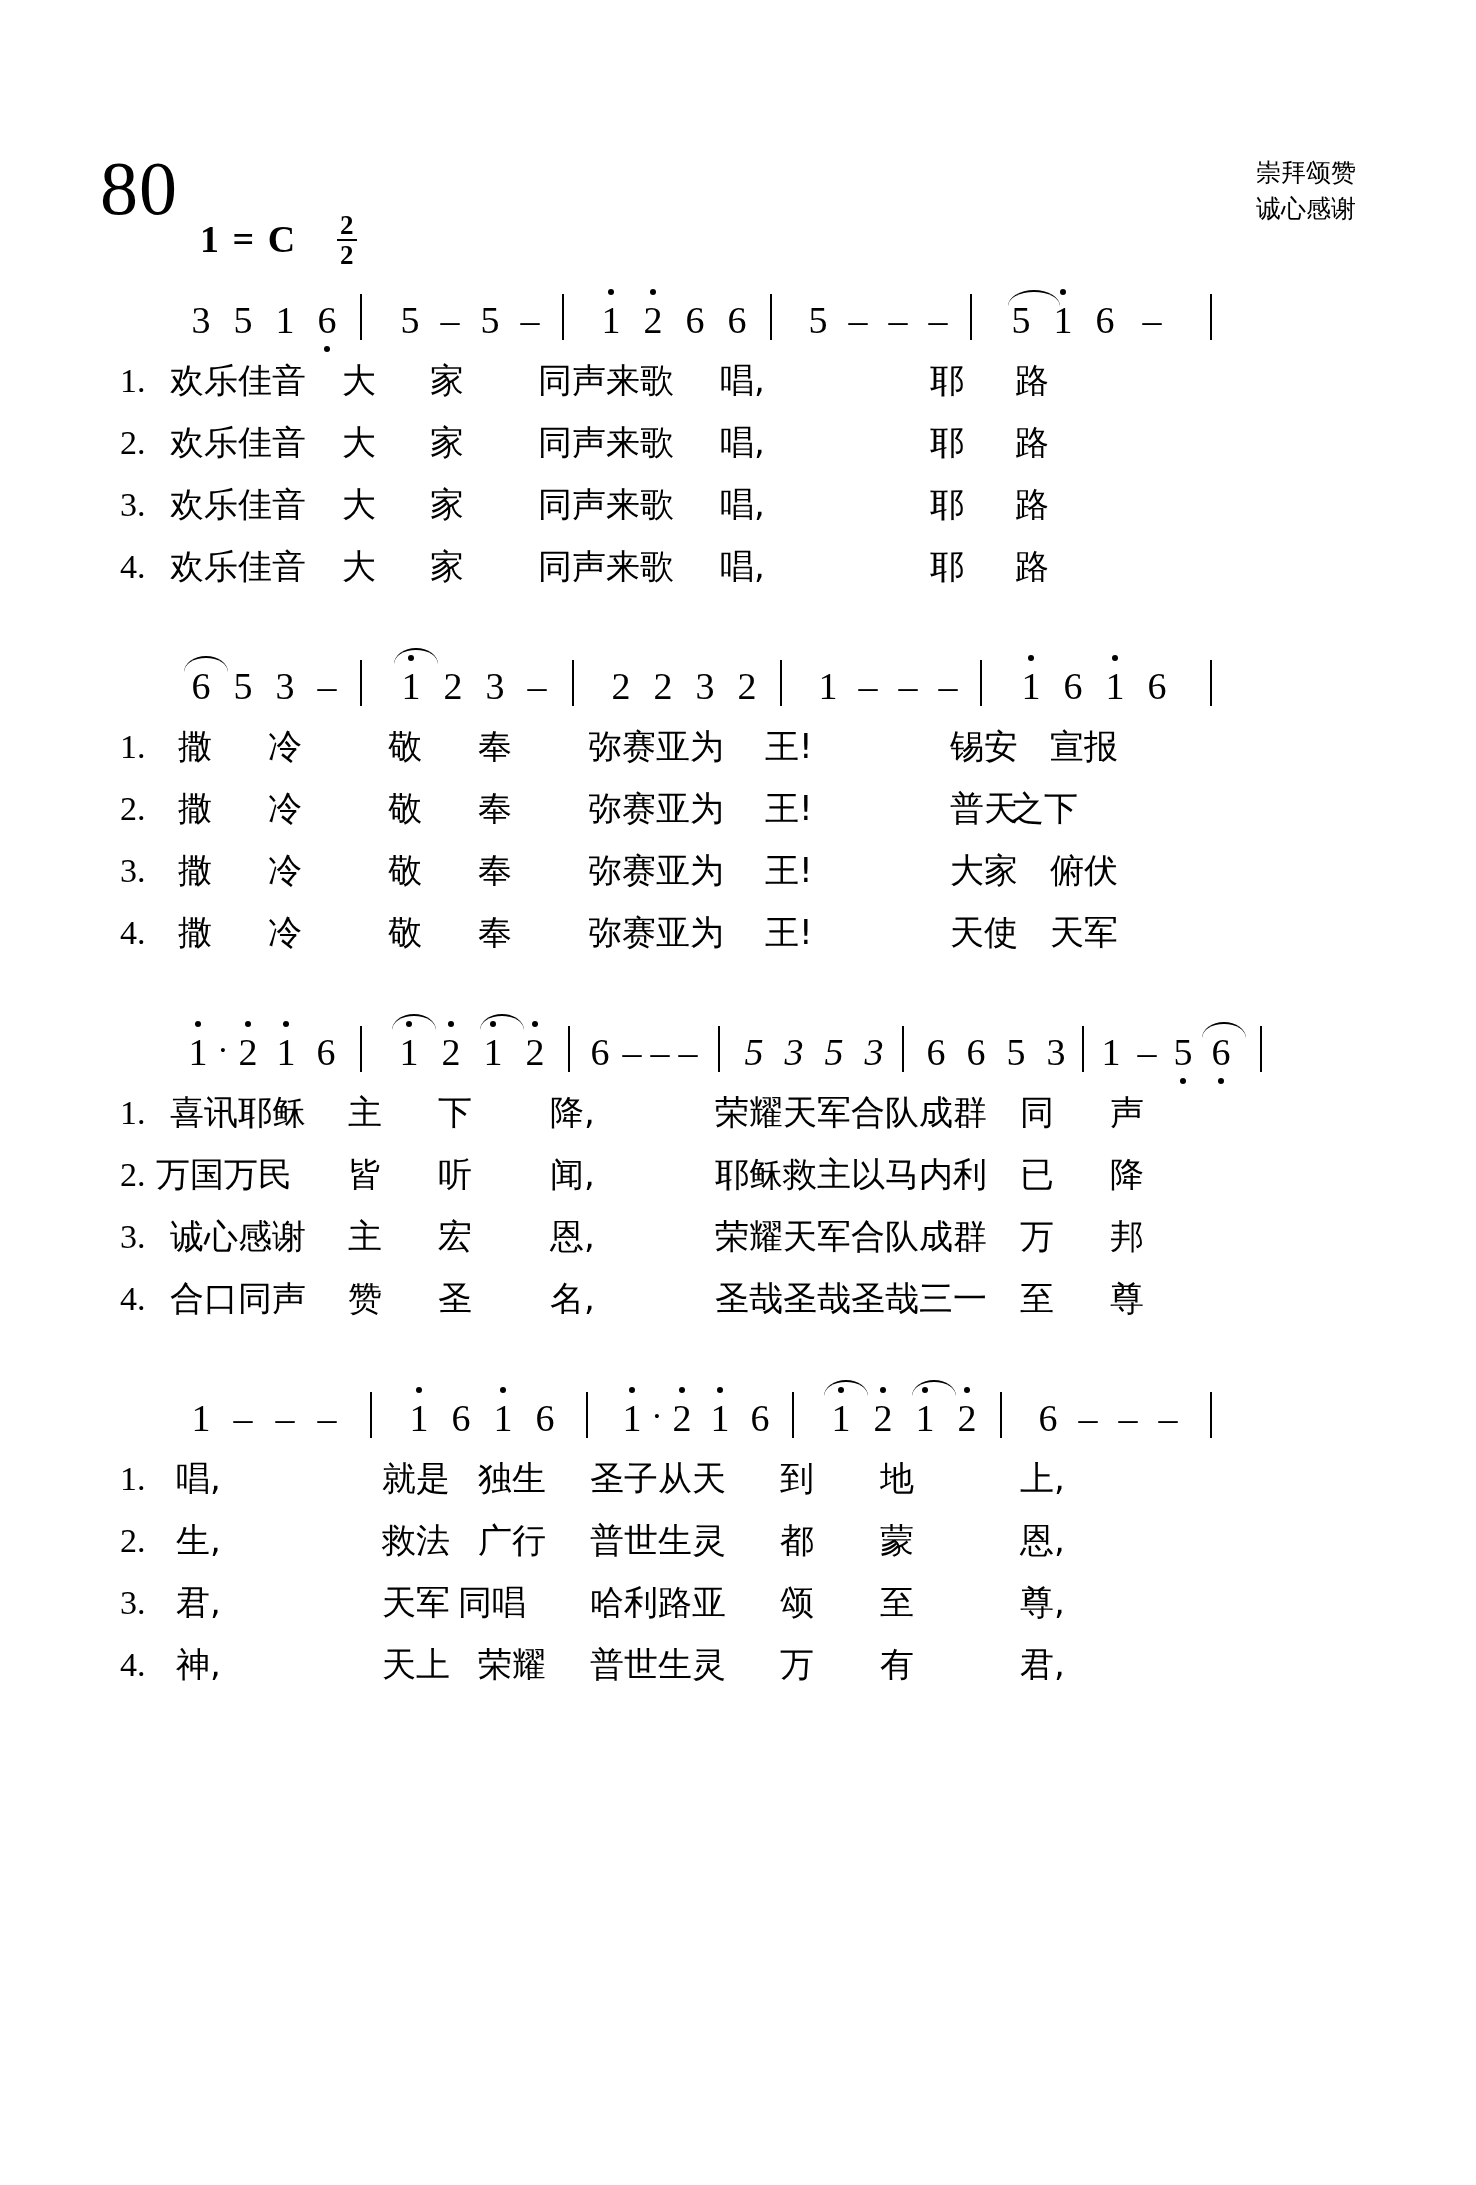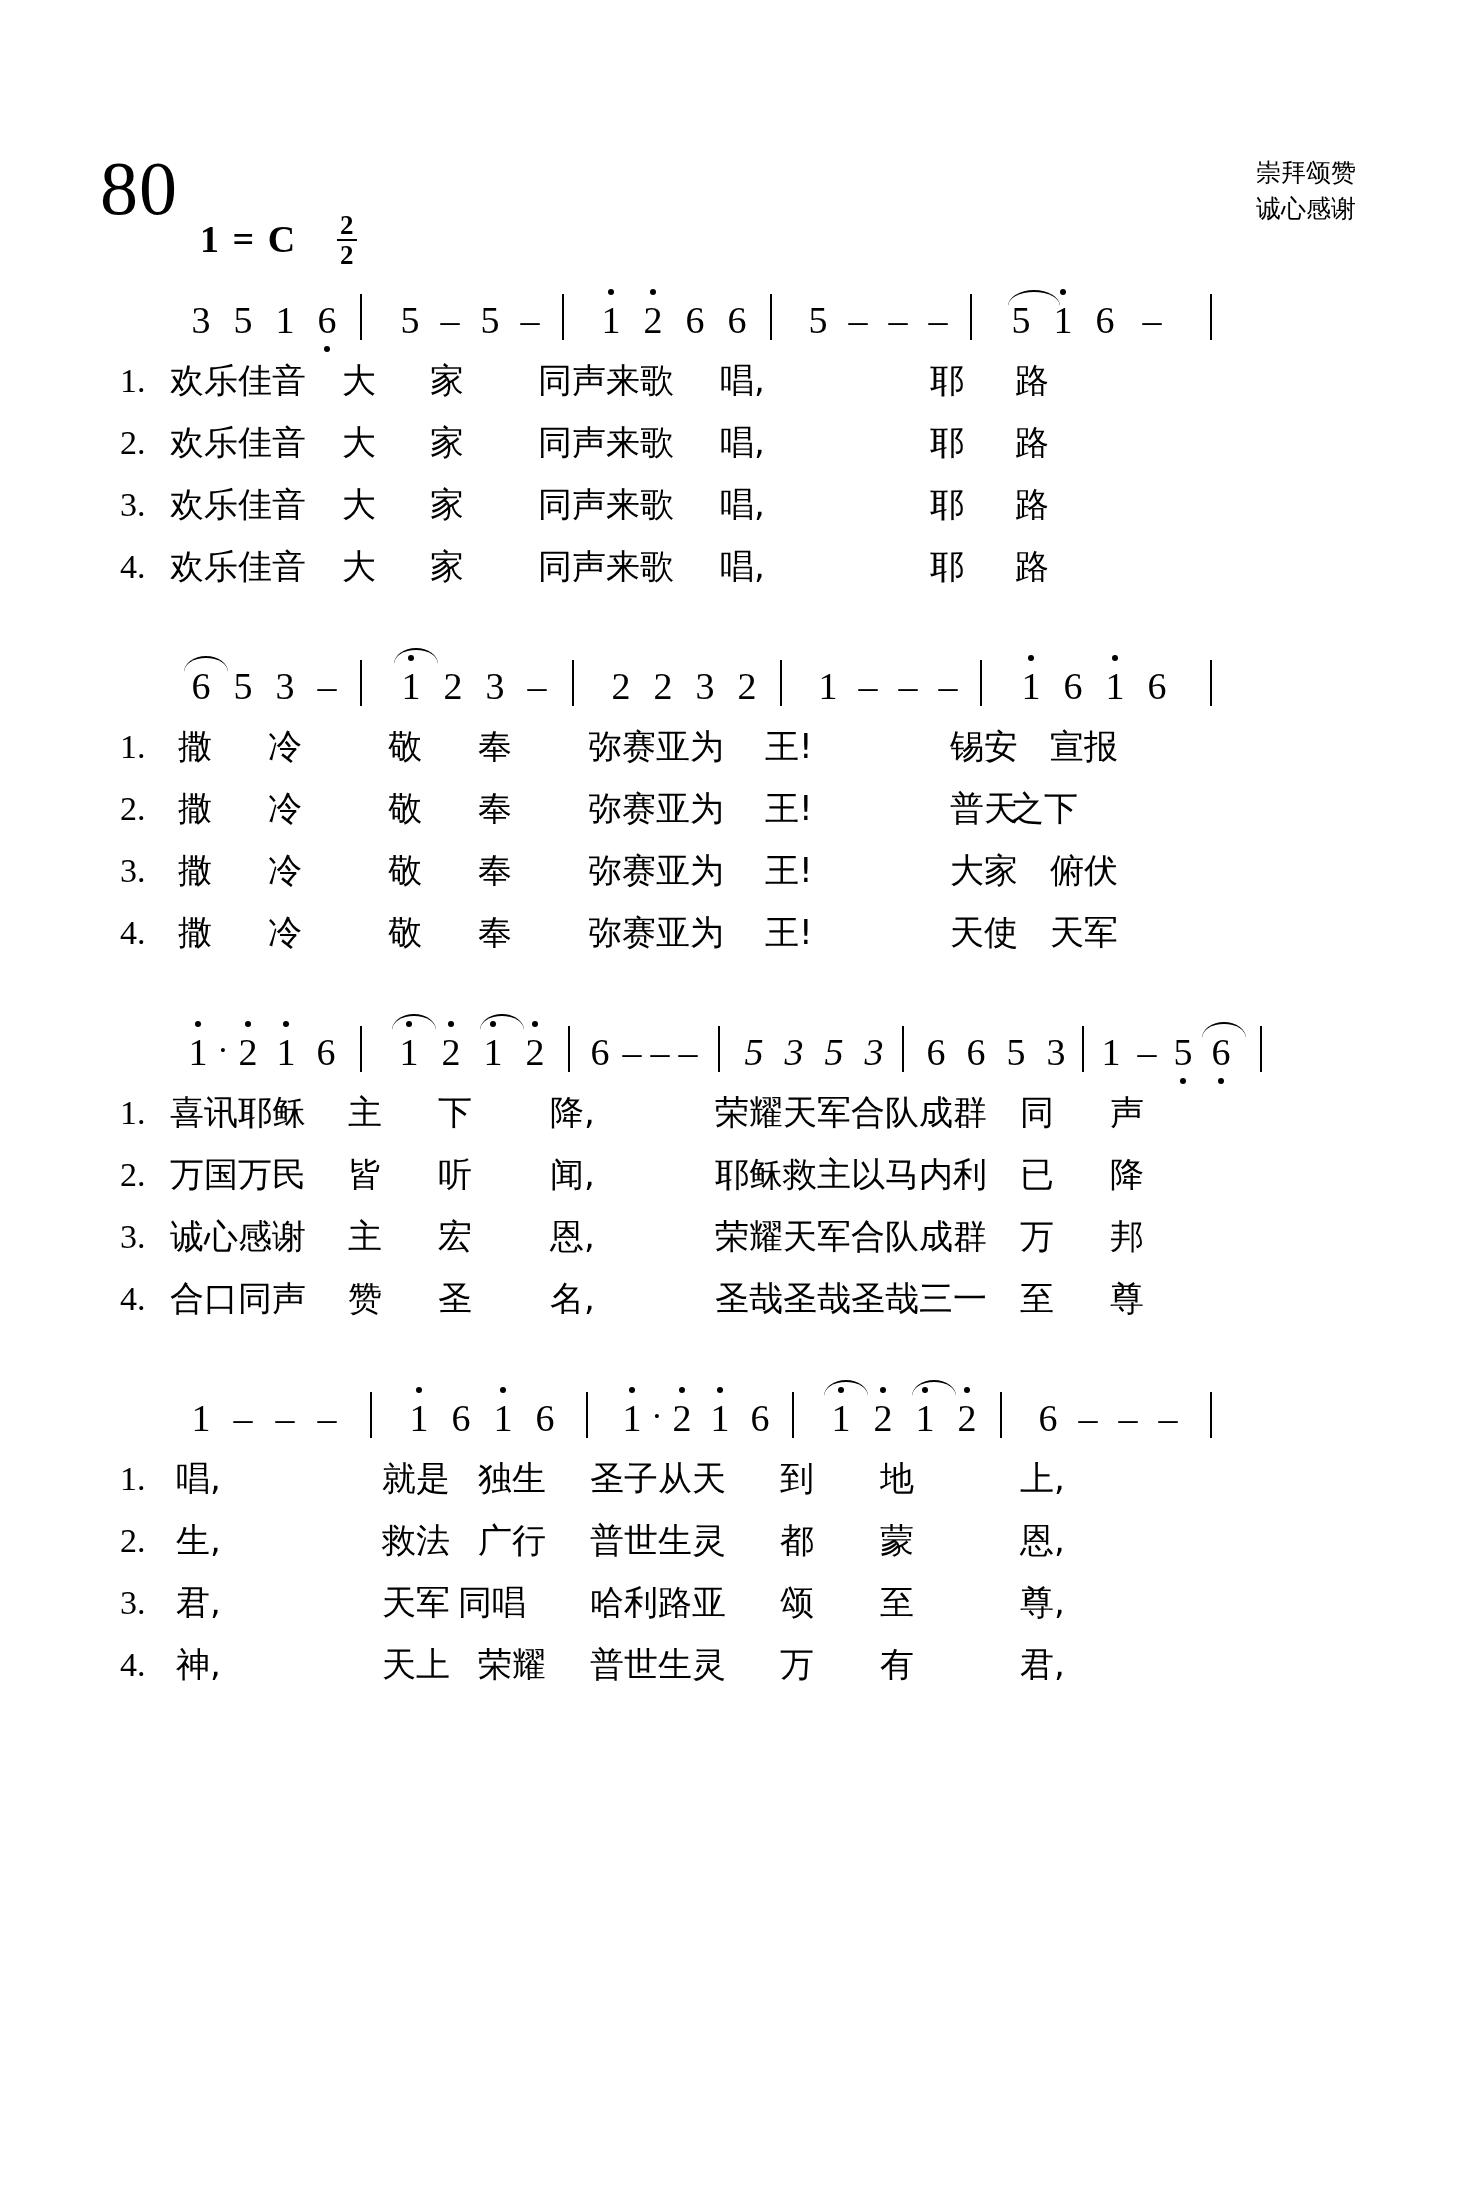--- a/index.html
+++ b/index.html
@@ -388,21 +388,21 @@
         <span class="seg" style="left:50px">喜讯耶稣</span>
         <span class="seg" style="left:228px">主</span>
         <span class="seg" style="left:318px">下</span>
         <span class="seg" style="left:430px">降,</span>
         <span class="seg" style="left:595px">荣耀天军合队成群</span>
         <span class="seg" style="left:900px">同</span>
         <span class="seg" style="left:990px">声</span>
       </div>
       <div class="lyric-line">
         <span class="vnum">2.</span>
-        <span class="seg" style="left:50px">万国万民</span>
+        <span class="seg" style="left:36px">万国万民</span>
         <span class="seg" style="left:228px">皆</span>
         <span class="seg" style="left:318px">听</span>
         <span class="seg" style="left:430px">闻,</span>
         <span class="seg" style="left:595px">耶稣救主以马内利</span>
         <span class="seg" style="left:900px">已</span>
         <span class="seg" style="left:990px">降</span>
       </div>
       <div class="lyric-line">
         <span class="vnum">3.</span>
         <span class="seg" style="left:50px">诚心感谢</span>

